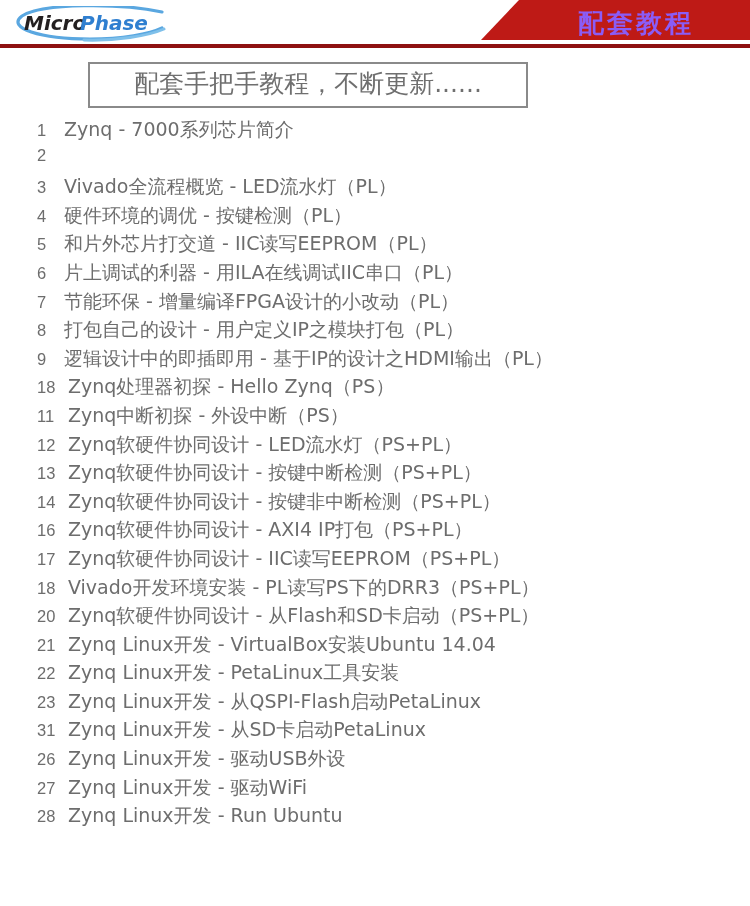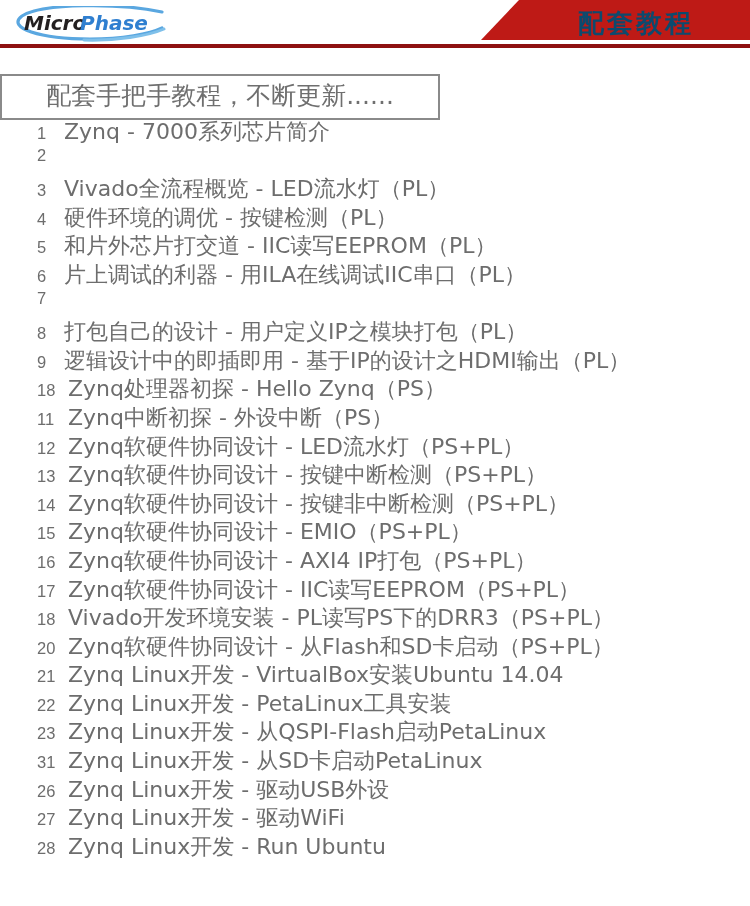--- a/index.html
+++ b/index.html
@@ -32,21 +32,21 @@
     left: 0;
     width: 750px;
     height: 47px;
   }
   .banner-label {
     position: absolute;
     top: 5px;
     right: 24px;
     width: 180px;
     text-align: center;
-    color: #0c4a6e;
+    color: #8b5cf6;
     font-size: 26px;
     font-weight: 700;
     letter-spacing: 3px;
     line-height: 36px;
     font-family: "DejaVu Sans", "Liberation Sans", sans-serif;
     z-index: 4;
     white-space: nowrap;
   }
   .header-rule {
     position: absolute;
@@ -69,22 +69,21 @@
   }
   .logo svg { display: block; }
 
   
   .title-wrap {
     position: absolute;
     top: 62px;
     left: 0;
     width: 616px;
     display: flex;
-    justify-content: flex-start;
-    margin-top: 12px;
+    justify-content: center;
   }
   .title-box {
     border: 2px solid #8a8a8a;
     padding: 4px 18px 6px 18px;
     background: #ffffff;
     box-sizing: border-box;
     width: 440px;
     text-align: center;
   }
   .title-text {
@@ -118,21 +117,21 @@
     flex: 0 0 22px;
     text-align: left;
     white-space: nowrap;
   }
   .toc-num.wide {
     width: 30px;
     flex: 0 0 30px;
   }
   .toc-text {
     color: #6d6d6d;
-    font-size: 22px;
+    font-size: 19px;
     font-family: "DejaVu Sans", "Liberation Sans", sans-serif;
     white-space: nowrap;
     margin-left: 5px;
   }
   .toc-row.wide .toc-text {
     margin-left: 1px;
   }
 </style>
 </head>
 <body>
@@ -183,20 +182,21 @@
     <div class="toc-row">
       <span class="toc-num">5</span>
       <span class="toc-text">和片外芯片打交道 - IIC读写EEPROM（PL）</span>
     </div>
     <div class="toc-row">
       <span class="toc-num">6</span>
       <span class="toc-text">片上调试的利器 - 用ILA在线调试IIC串口（PL）</span>
     </div>
     <div class="toc-row">
       <span class="toc-num">7</span>
+      <span class="toc-text">节能环保 - 增量编译FPGA设计的小改动（PL）</span>
     </div>
     <div class="toc-row">
       <span class="toc-num">8</span>
       <span class="toc-text">打包自己的设计 - 用户定义IP之模块打包（PL）</span>
     </div>
     <div class="toc-row">
       <span class="toc-num">9</span>
       <span class="toc-text">逻辑设计中的即插即用 - 基于IP的设计之HDMI输出（PL）</span>
     </div>
     <div class="toc-row wide">
@@ -213,24 +213,20 @@
     </div>
     <div class="toc-row wide">
       <span class="toc-num wide">13</span>
       <span class="toc-text">Zynq软硬件协同设计 - 按键中断检测（PS+PL）</span>
     </div>
     <div class="toc-row wide">
       <span class="toc-num wide">14</span>
       <span class="toc-text">Zynq软硬件协同设计 - 按键非中断检测（PS+PL）</span>
     </div>
     <div class="toc-row wide">
-      <span class="toc-num wide">15</span>
-      <span class="toc-text">Zynq软硬件协同设计 - EMIO（PS+PL）</span>
-    </div>
-    <div class="toc-row wide">
       <span class="toc-num wide">16</span>
       <span class="toc-text">Zynq软硬件协同设计 - AXI4 IP打包（PS+PL）</span>
     </div>
     <div class="toc-row wide">
       <span class="toc-num wide">17</span>
       <span class="toc-text">Zynq软硬件协同设计 - IIC读写EEPROM（PS+PL）</span>
     </div>
     <div class="toc-row wide">
       <span class="toc-num wide">18</span>
       <span class="toc-text">Vivado开发环境安装 - PL读写PS下的DRR3（PS+PL）</span>

